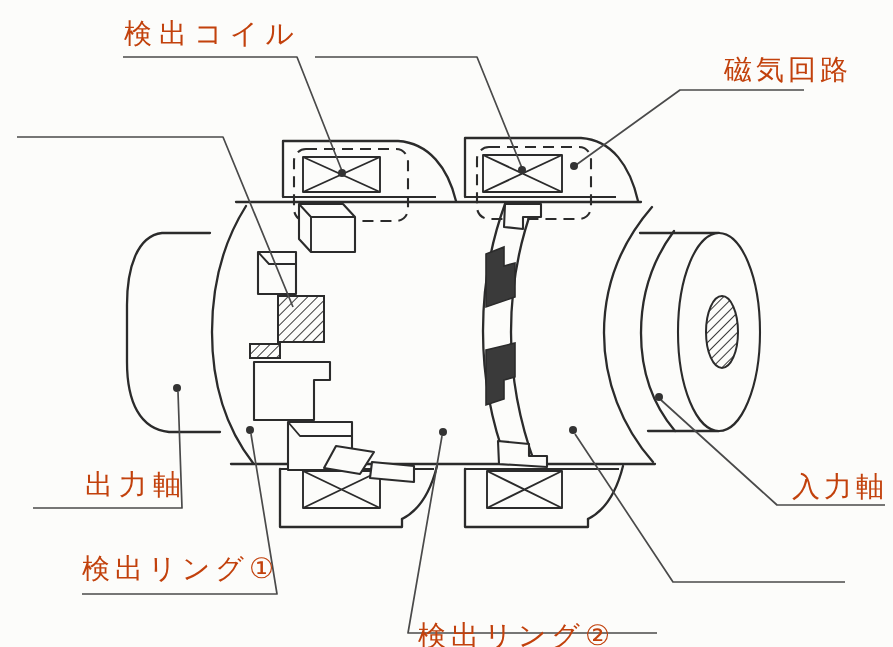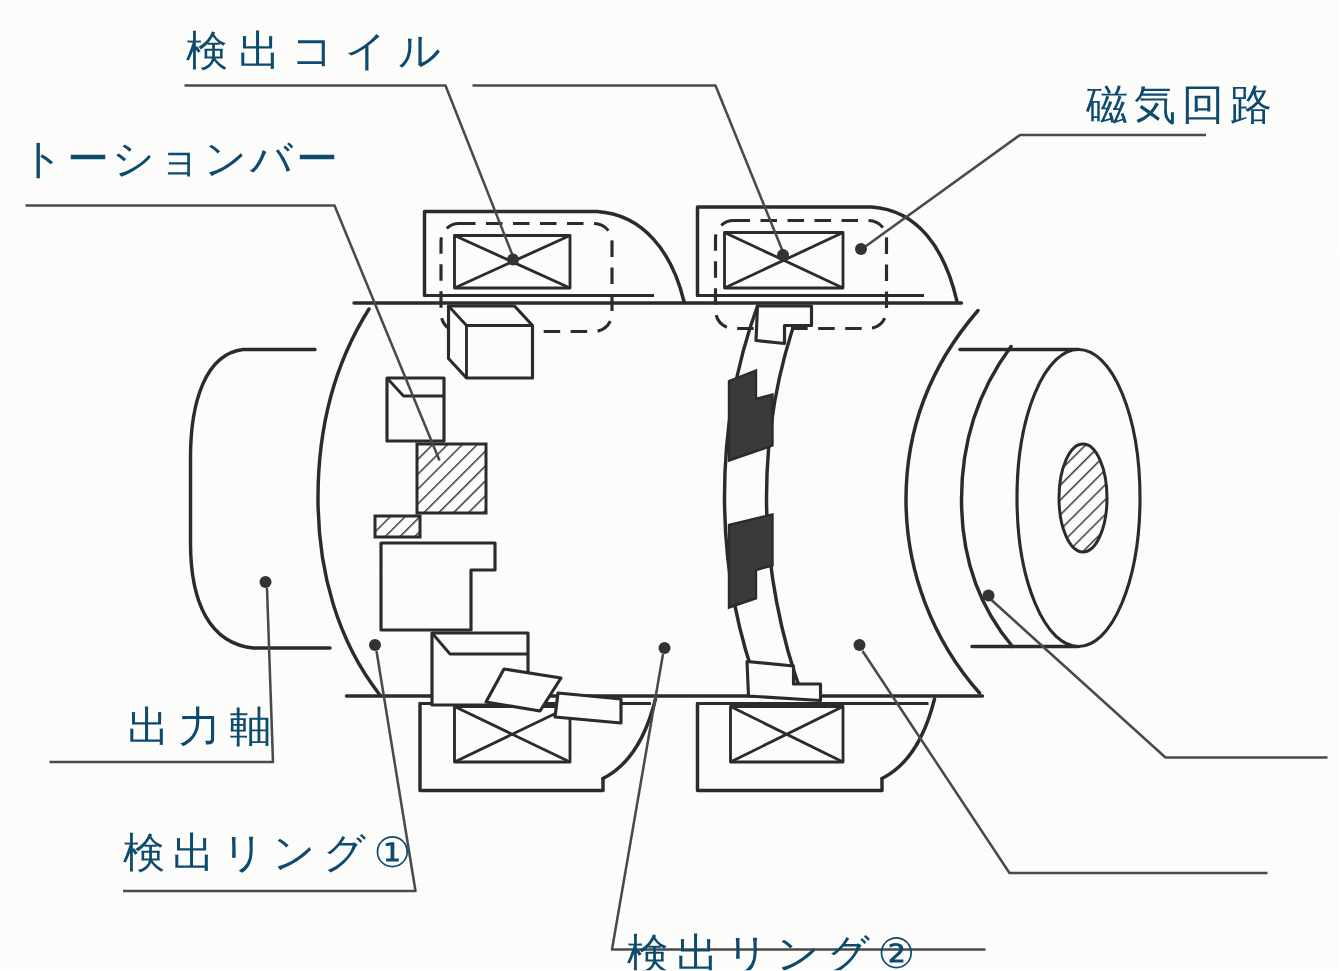--- a/index.html
+++ b/index.html
@@ -7,21 +7,21 @@
     --window-fill:#3a3a3a;
     --paper:#fcfcfa;
   }
   html,body{margin:0;padding:0;background:#fff;}
   #stage{
     position:relative;width:893px;height:647px;background:var(--paper);
     font-family:"Liberation Sans","DejaVu Sans",sans-serif;overflow:hidden;
   }
   #figure-svg{position:absolute;left:0;top:0;}
   .callout{
-    position:absolute;color:#0c4a6e;font-size:28px;line-height:32px;
+    position:absolute;color:#c2410c;font-size:28px;line-height:32px;
     white-space:nowrap;user-select:none;
   }
   svg path, svg line, svg rect, svg ellipse{vector-effect:non-scaling-stroke;}
   .ol{fill:none;stroke:var(--line);stroke-width:2.3;stroke-linecap:round;stroke-linejoin:round;}
   .ol-thin{fill:none;stroke:var(--line);stroke-width:1.9;stroke-linejoin:round;}
   .fillpaper{fill:var(--paper);stroke:var(--line);stroke-width:2.1;stroke-linejoin:round;}
   .dashed{fill:none;stroke:var(--line);stroke-width:2.1;stroke-dasharray:11 7;}
   .win{fill:var(--window-fill);stroke:var(--line);stroke-width:1.6;}
   .hatchfill{fill:url(#hatch);stroke:var(--line);stroke-width:2;}
   .leader{fill:none;stroke:#4a4a4a;stroke-width:1.7;stroke-linejoin:round;}
@@ -132,24 +132,24 @@
       <circle class="dot" cx="250" cy="430" r="4"></circle>
       <circle class="dot" cx="443" cy="432" r="4"></circle>
       <circle class="dot" cx="573" cy="430" r="4"></circle>
       <circle class="dot" cx="659" cy="397" r="4"></circle>
     </g>
   </svg>
 
   <div class="callout" style="left:124px;top:18px;letter-spacing:7px;">検出コイル</div>
 
 
-  <div class="callout" style="left:14px;top:90px;letter-spacing:2px;">トーションバー</div>
 
   <div class="callout" style="left:684px;top:54px;letter-spacing:4px;margin-left:40px;">磁気回路</div>
 
   <div class="callout" style="left:85px;top:469px;letter-spacing:6px;">出力軸</div>
 
   <div class="callout" style="left:82px;top:553px;letter-spacing:5px;">検出リング①</div>
 
   <div class="callout" style="left:418px;top:596px;letter-spacing:5px;margin-top:24px;">検出リング②</div>
 
 
+  <div class="callout" style="left:792px;top:471px;letter-spacing:4px;">入力軸</div>
 </div>
 
 </body></html>

